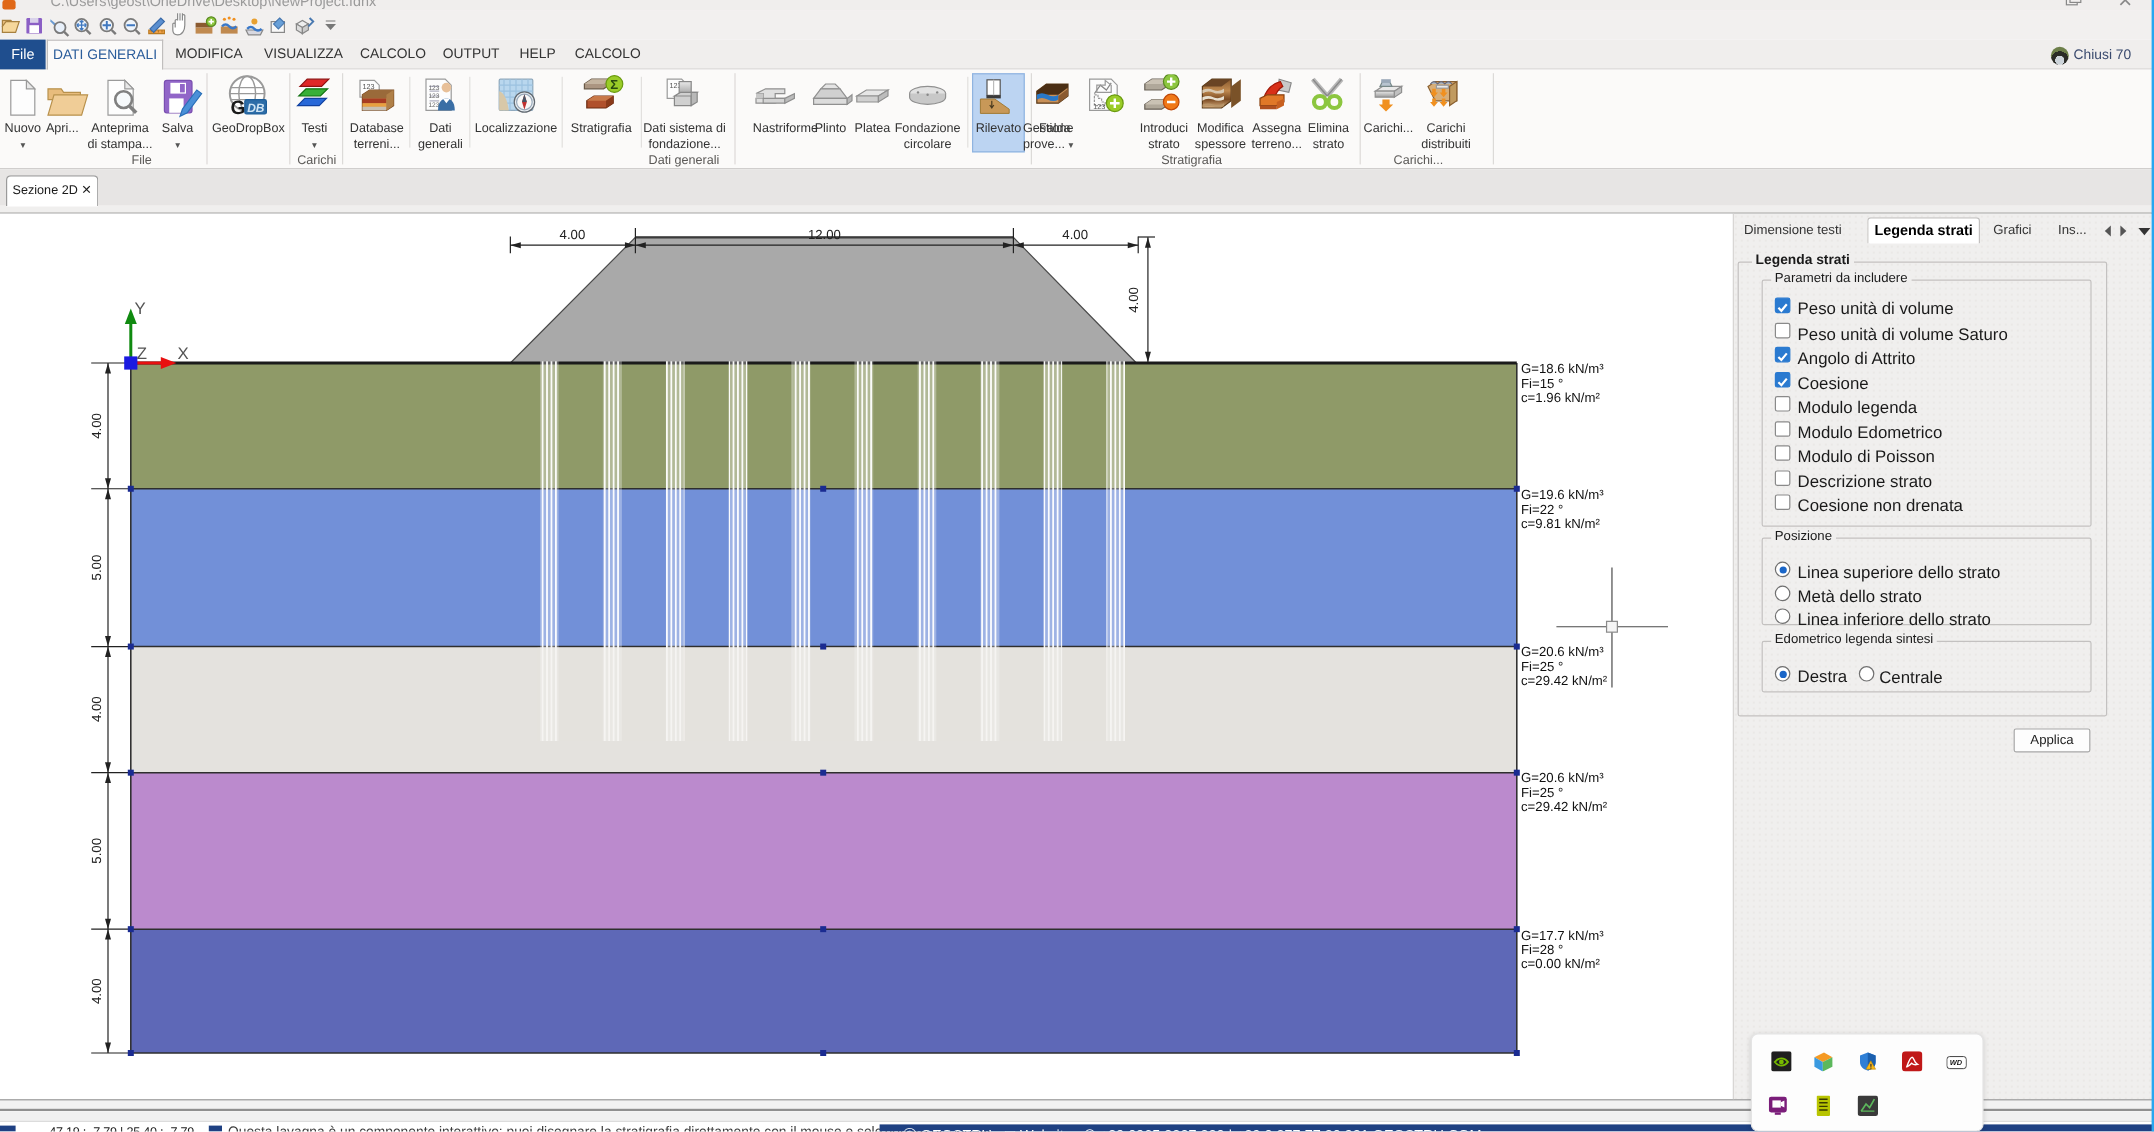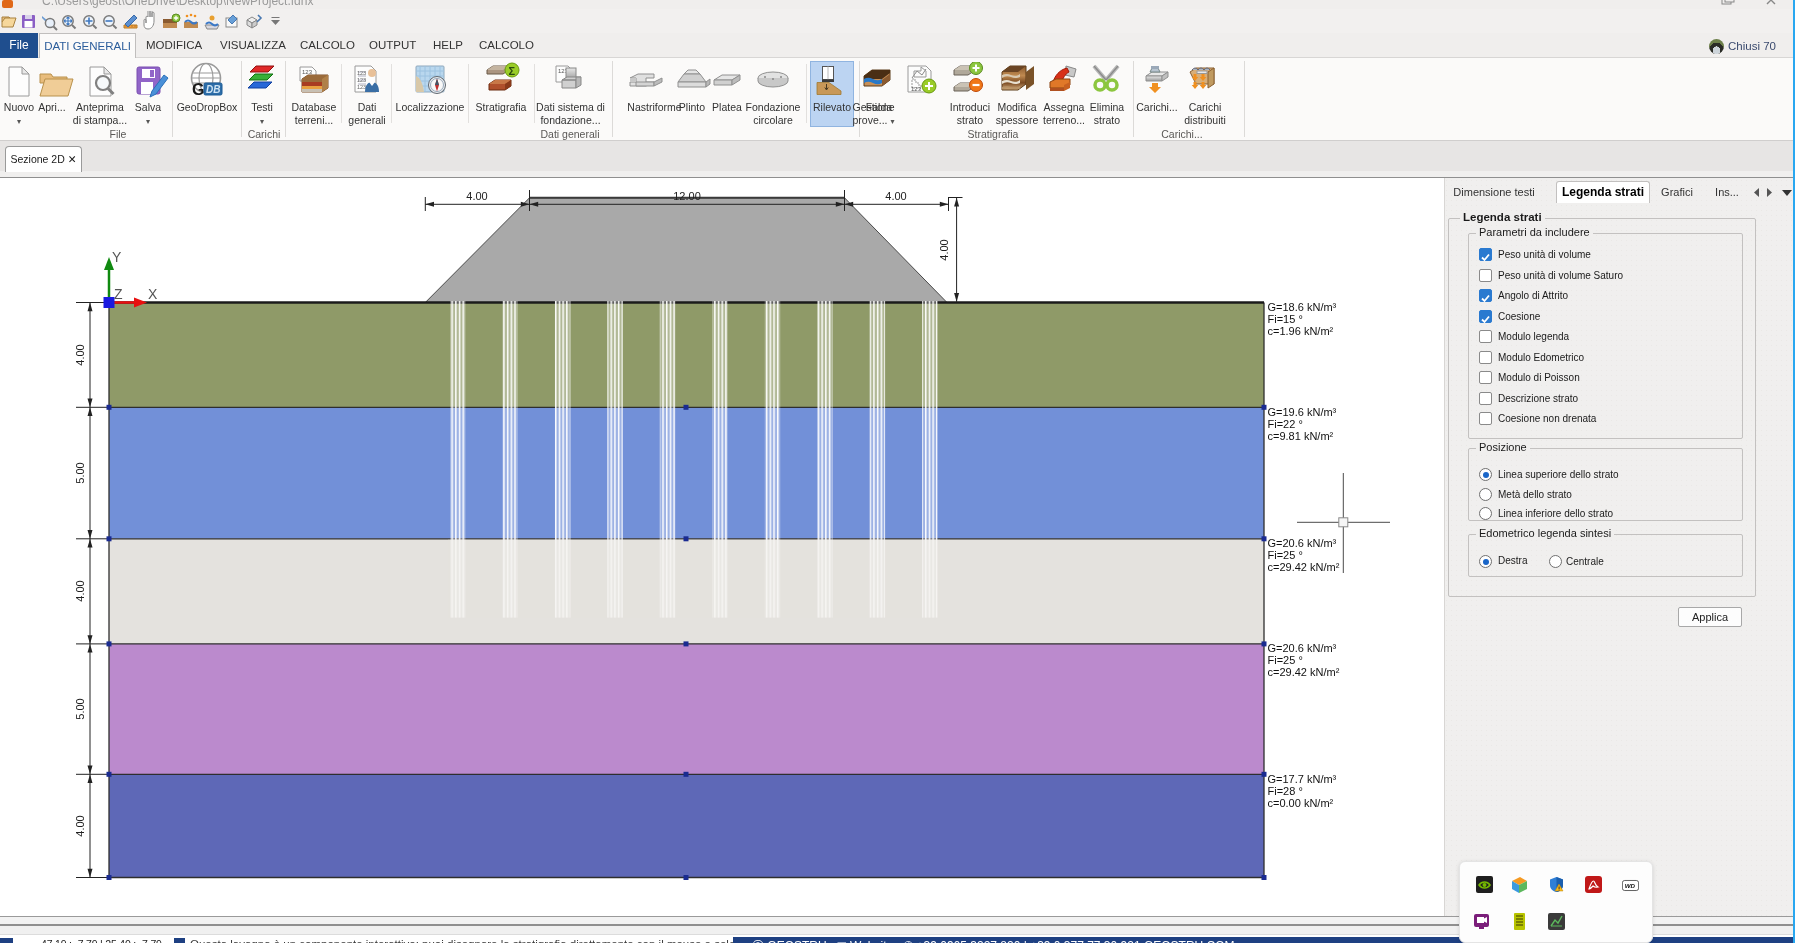--- a/index.html
+++ b/index.html
@@ -27,21 +27,21 @@
 #statusblue{left:733px;top:937px;width:1062px;height:6px;background:#1e4082;z-index:5}
 #rightborder{left:1793px;top:0;width:2px;height:943px;background:#28a7f0;z-index:40}
 #rpcontent{left:1444px;top:178px;width:349px;height:738px;z-index:3}
 .rtab{font-size:11px;color:#333;text-align:center}
 .gbox{border:1px solid #c3c1c0;border-radius:2px}
 .glab{font-size:11px;color:#1a1a1a;background:#f0efee;padding:0 3px;white-space:nowrap}
 .cb{width:13px;height:13px;border:1px solid #8a8a8a;border-radius:2px;background:#fff}
 .cbc{background:#2a7ad0;border-color:#2a7ad0}
 .rb{width:13px;height:13px;border:1px solid #707070;border-radius:50%;background:#fff}
 .rbc::after{content:"";position:absolute;left:2.5px;top:2.5px;width:6px;height:6px;background:#1a66c8;border-radius:50%}
-.clab{font-size:10px;color:#1a1a1a;white-space:nowrap}
+.clab{font-size:14px;color:#1a1a1a;white-space:nowrap}
 #applica{left:234px;top:429px;width:64px;height:20px;background:#fdfdfd;border:1px solid #a8a8a8;border-radius:2px;font-size:11px;color:#222;text-align:center;line-height:18px}
 #popup{left:1459px;top:861px;width:194px;height:82px;background:#fdfdfd;border:1px solid #e4e4e4;border-radius:6px;z-index:20;box-shadow:0 1px 4px rgba(0,0,0,.12)}
 .sticon{width:17px;height:17px}
 #stxt1{left:41px;top:938px;font-size:10.5px;color:#222;z-index:5;white-space:nowrap;letter-spacing:-0.2px}
 #stxt2{left:190px;top:938px;font-size:11.5px;color:#3a3a3a;z-index:4;white-space:nowrap}
 #stxt3{left:752px;top:938px;font-size:12px;color:#fff;z-index:6;white-space:nowrap}
 .nsq{background:#1e4082;z-index:5}
 </style>
 </head>
 <body>

